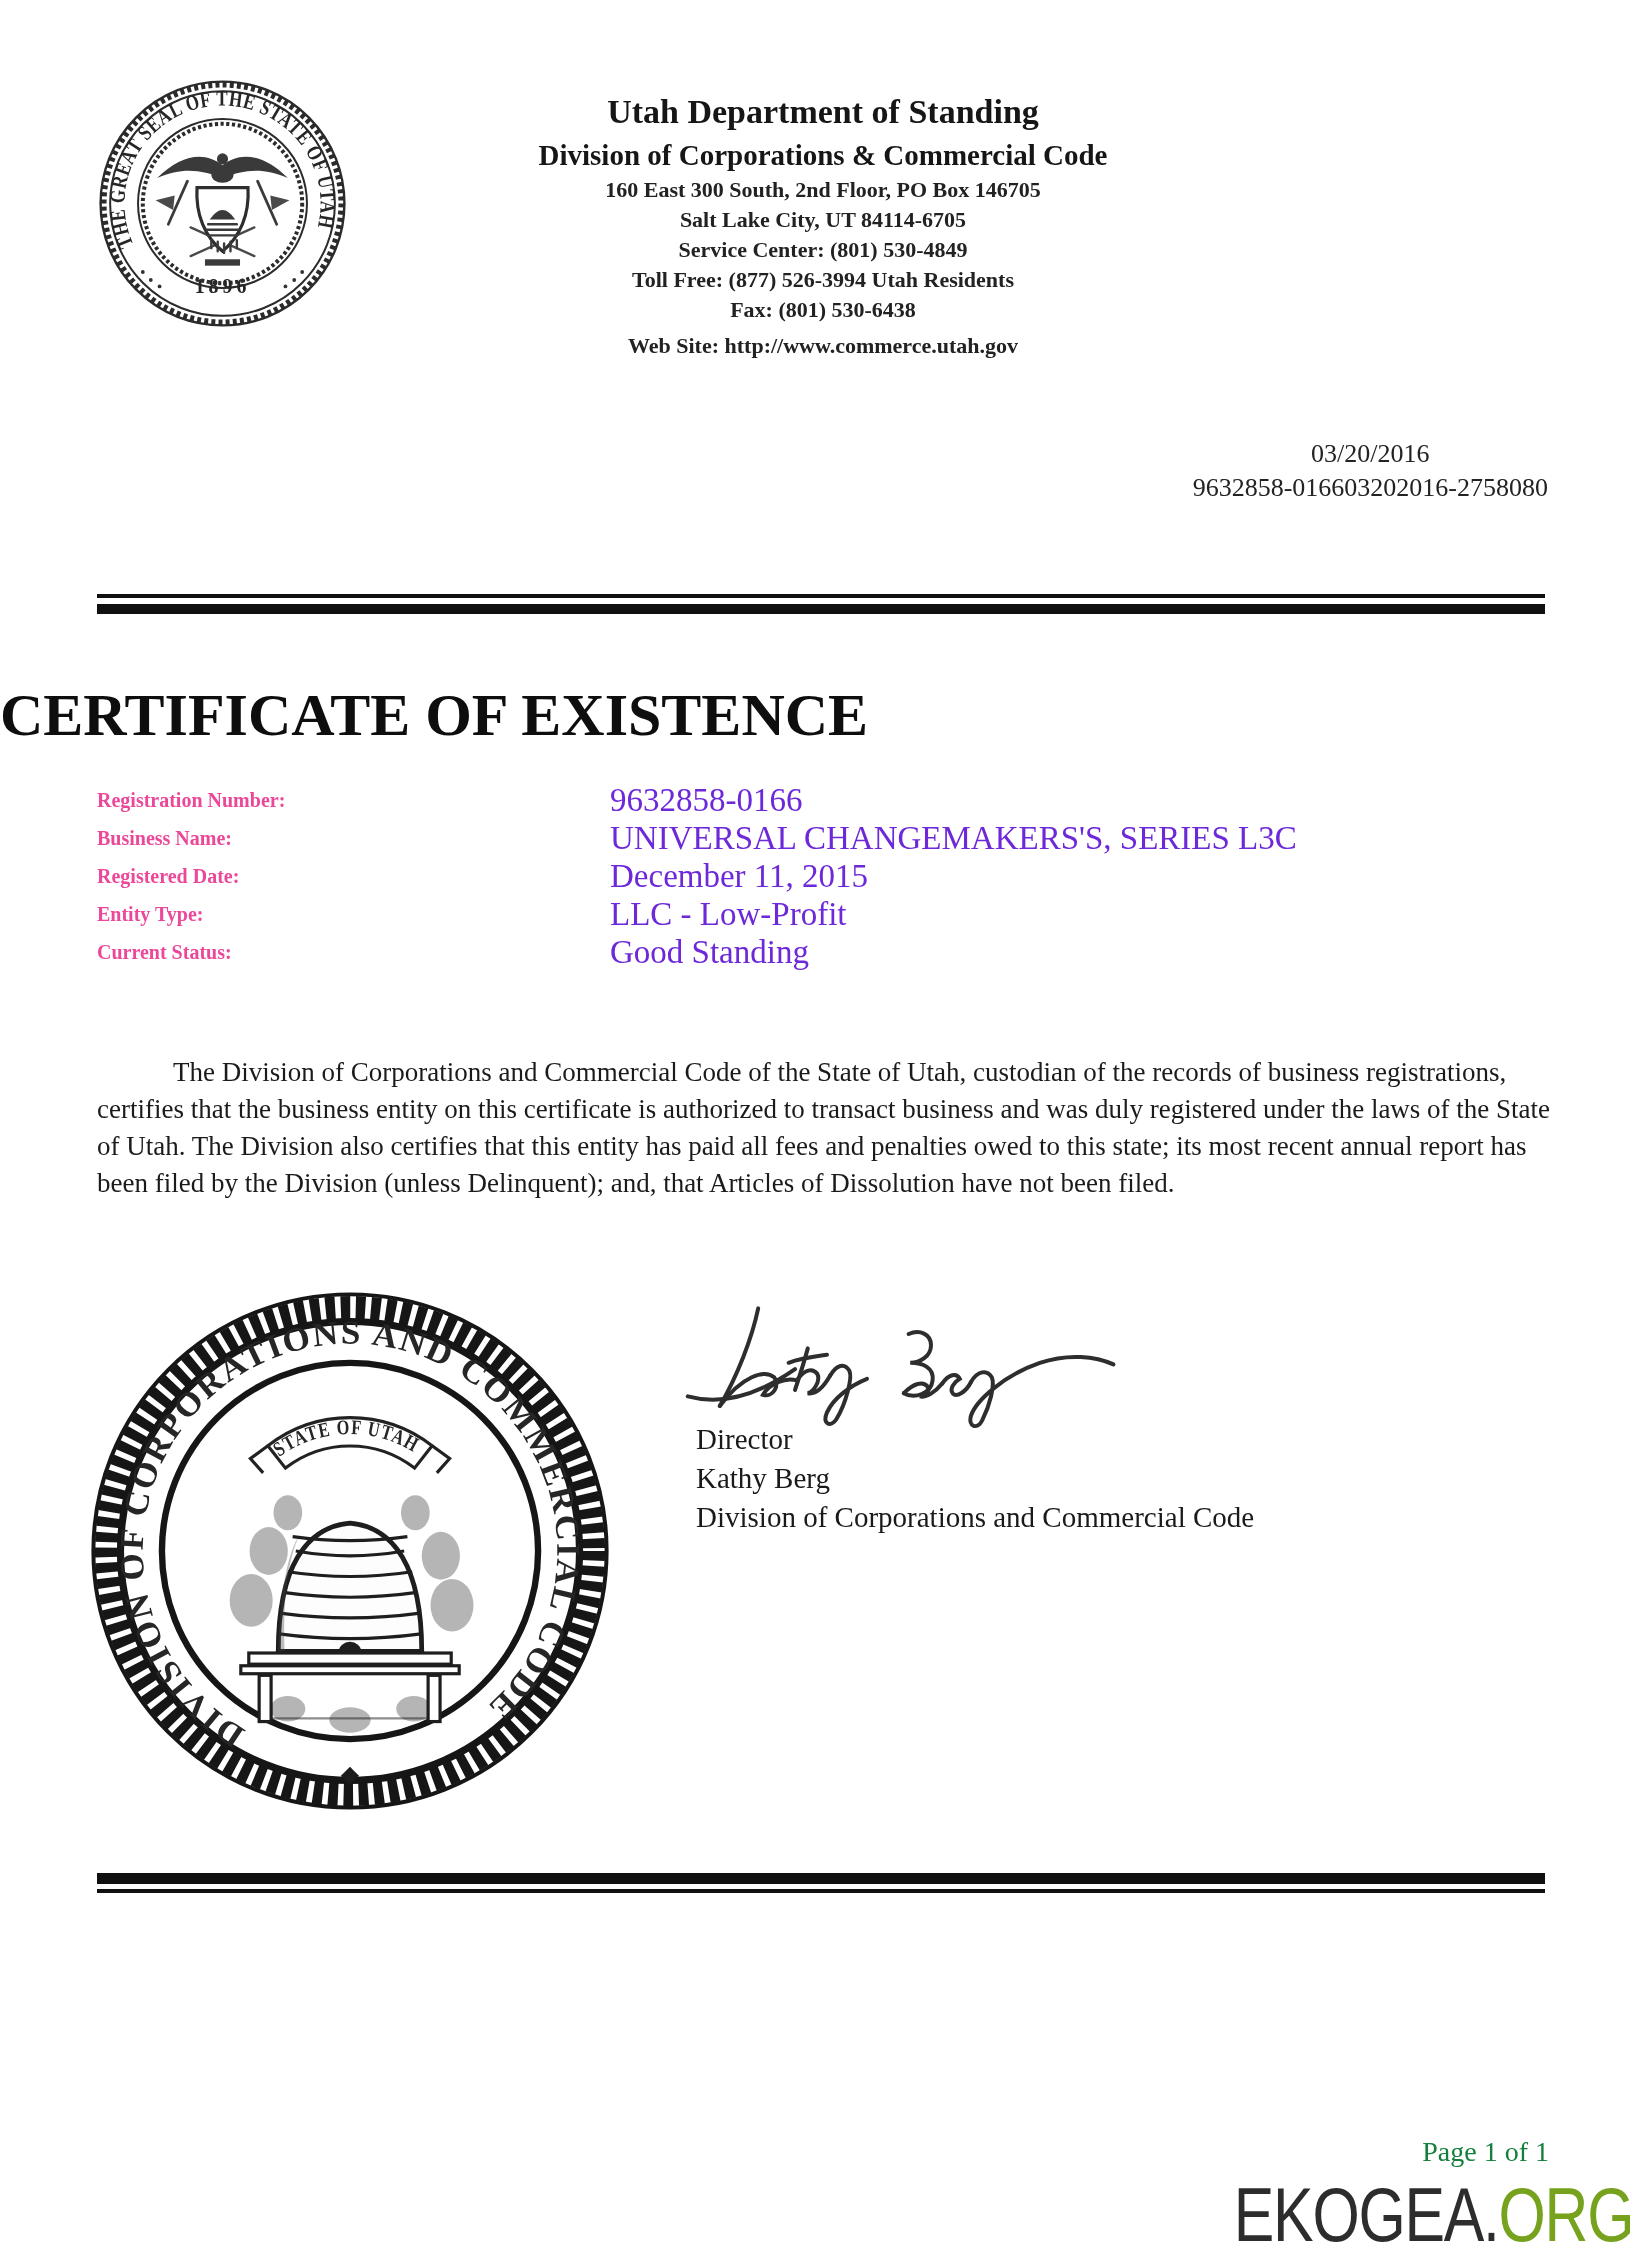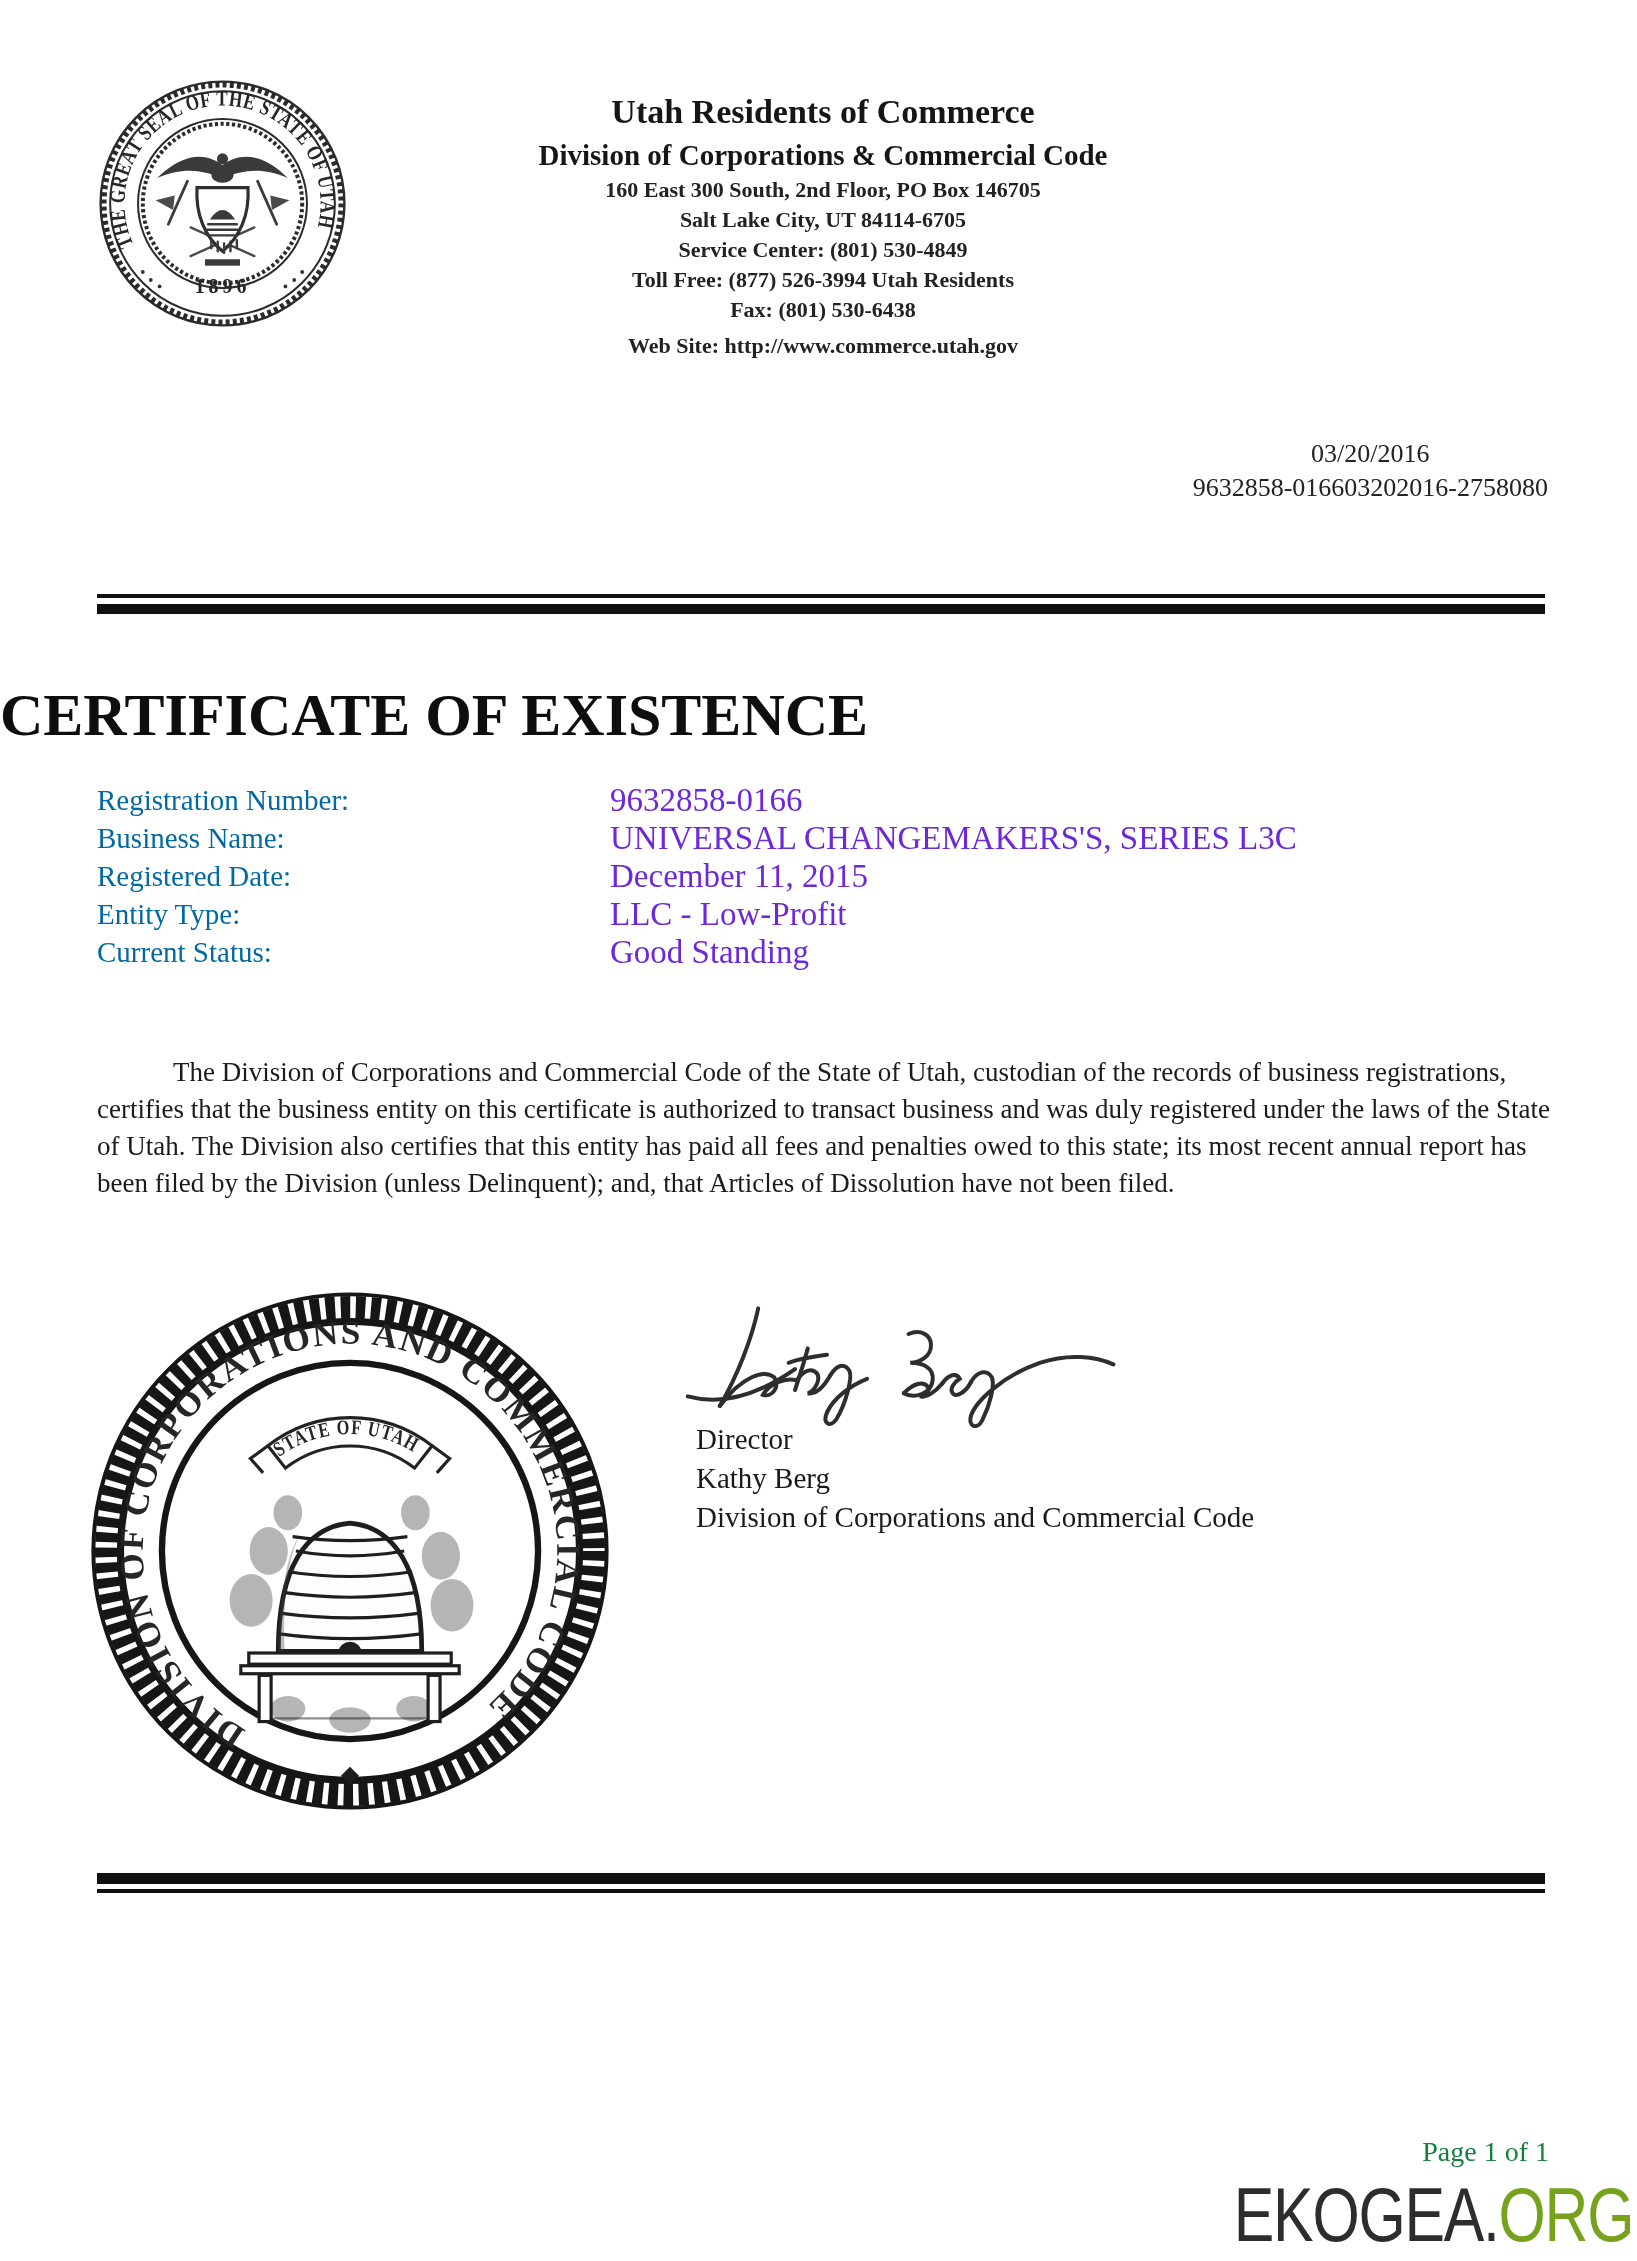--- a/index.html
+++ b/index.html
@@ -34,21 +34,21 @@
   .rule-bottom .gap{height:4.8px;}
   .rule-bottom .thin{height:4px;background:#101010;}
 
   
   .cert-title{left:0;top:681px;width:100%;text-align:left;
     font-size:60px;font-weight:bold;letter-spacing:0px;color:#0e0e0e;}
 
   
   .fields{left:97px;top:781px;width:1347px;}
   .field-row{display:flex;line-height:38px;}
-  .field-label{width:513px;font-weight:normal;font-size:29px;color:#0369a1;}
+  .field-label{width:513px;font-weight:bold;font-size:20px;color:#ec4899;}
   .field-value{font-size:33px;color:#6d28d9;}
 
   
   .body-par{left:97px;top:1054px;width:1456px;
     font-size:27px;line-height:37px;color:#1b1b1b;text-indent:76px;text-align:left;}
 
   
   .sig-svg{left:675px;top:1285px;width:456px;height:162px;}
   .sig-block{left:696px;top:1420px;font-size:29px;line-height:39px;color:#1a1a1a;}
 
@@ -104,21 +104,21 @@
       <path d="M120,226 L200,190 M200,226 L120,190" stroke="#4a4a4a" stroke-width="3" fill="none"></path>
       <path d="M128,140 h64 c2,34 -10,62 -32,80 c-22,-18 -34,-46 -32,-80 z" fill="#ffffff" stroke="#2e2e2e" stroke-width="4"></path>
       <path d="M144,180 q16,-24 32,0 z" fill="#3a3a3a"></path>
       <path d="M142,186 h36 M140,193 h40 M142,200 h36" stroke="#3a3a3a" stroke-width="3" fill="none"></path>
       <path d="M146,206 v10 M154,208 v12 M162,210 v12 M170,208 v12 M178,206 v10" stroke="#3a3a3a" stroke-width="3" fill="none"></path>
       <rect x="138" y="230" width="44" height="8" fill="#3a3a3a"></rect>
     </g>
   </svg>
 
   <div class="abs header-block">
-    <div class="hdr-agency">Utah Residents of Commerce</div>
+    <div class="hdr-agency">Utah Department of Standing</div>
     <div class="hdr-division">Division of Corporations &amp; Commercial Code</div>
     <div class="hdr-line">160 East 300 South, 2nd Floor, PO Box 146705</div>
     <div class="hdr-line">Salt Lake City, UT 84114-6705</div>
     <div class="hdr-line">Service Center: (801) 530-4849</div>
     <div class="hdr-line">Toll Free: (877) 526-3994 Utah Residents</div>
     <div class="hdr-line">Fax: (801) 530-6438</div>
     <div class="hdr-line hdr-web">Web Site: http://www.commerce.utah.gov</div>
   </div>
 
   <div class="abs issued">

